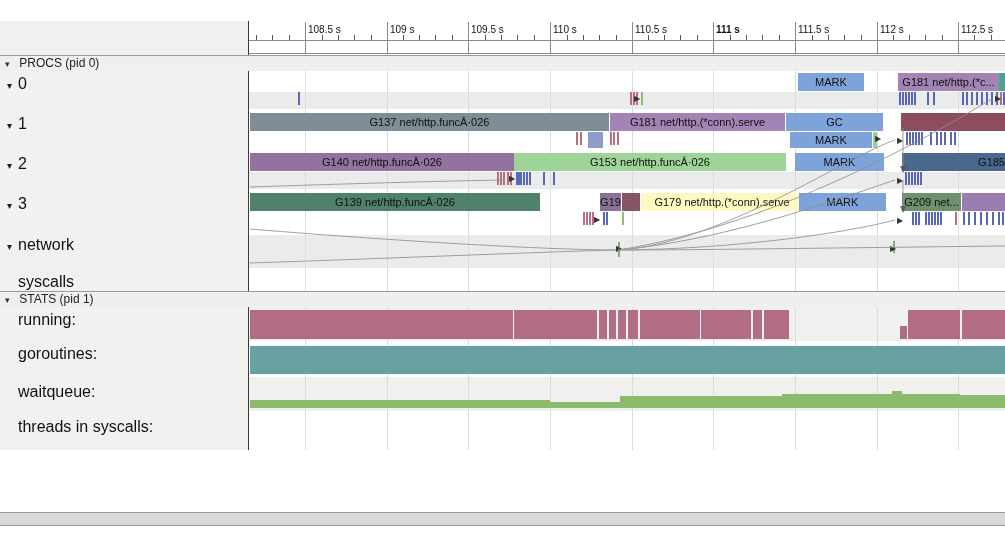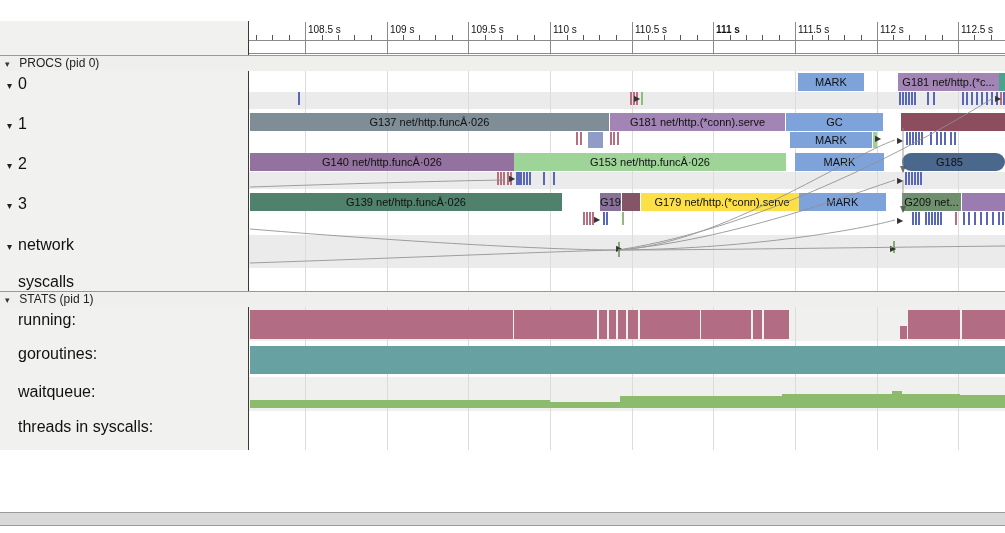--- a/index.html
+++ b/index.html
@@ -10,21 +10,21 @@
             font-size:15px;color:#000;line-height:20px;padding-left:8px;box-sizing:border-box;}
   .abs{position:absolute;}
   .hdr{position:absolute;left:0;width:1005px;height:15px;background:#efefed;
        border-top:1px solid #999;font-size:12px;color:#222;line-height:15px;}
   .hdr .tri{display:inline-block;width:11px;margin-left:5px;font-size:9px;color:#333;}
   .sidebar-label{position:absolute;left:0;width:247px;font-size:16px;color:#111;height:19px;line-height:19px;}
   .sidebar-label .tri{display:inline-block;width:10px;margin-left:7px;font-size:10px;color:#222;}
   .sidebar-label .lbl{position:absolute;left:18px;top:0;white-space:nowrap;}
   .span{position:absolute;height:18px;font-size:11px;color:#111;line-height:18px;
         text-align:center;overflow:hidden;white-space:nowrap;box-sizing:border-box;}
-  .span.right{text-align:center;padding-right:8px;border-radius:9px;}
+  .span.right{text-align:right;}
   .tick{position:absolute;width:2px;height:13px;}
   .grid{position:absolute;width:1px;background:#dcdcdc;}
   .majortick{position:absolute;width:1px;background:#8a8a8a;}
   .minortick{position:absolute;width:1px;height:5px;background:#555;}
   .rlabel{position:absolute;font-size:10px;color:#111;white-space:nowrap;}
   .hline{position:absolute;height:1px;background:#8a8a8a;}
   .flowarrow{position:absolute;font-size:8px;color:#333;line-height:8px;}
   .splitter{position:absolute;left:0;top:512px;width:1005px;height:12px;background:#d9d9d9;
             border-top:1px solid #9a9a9a;border-bottom:1px solid #9a9a9a;box-sizing:content-box;}
   svg.overlay{position:absolute;left:0;top:0;pointer-events:none;}
@@ -195,24 +195,24 @@
       <div class="tick" style="left: 526px; top: 172px; background: rgb(88, 104, 182);"></div>
       <div class="tick" style="left: 529px; top: 172px; background: rgb(88, 104, 182);"></div>
       <div class="tick" style="left: 543px; top: 172px; background: rgb(88, 104, 182);"></div>
       <div class="tick" style="left: 553px; top: 172px; background: rgb(88, 104, 182);"></div>
       <div class="tick" style="left: 905px; top: 172px; background: rgb(88, 104, 182);"></div>
       <div class="tick" style="left: 908px; top: 172px; background: rgb(88, 104, 182);"></div>
       <div class="tick" style="left: 911px; top: 172px; background: rgb(88, 104, 182);"></div>
       <div class="tick" style="left: 914px; top: 172px; background: rgb(88, 104, 182);"></div>
       <div class="tick" style="left: 917px; top: 172px; background: rgb(88, 104, 182);"></div>
       <div class="tick" style="left: 920px; top: 172px; background: rgb(88, 104, 182);"></div>
-      <div class="span" title="G139 net/http.funcÂ·026" style="left: 250px; top: 193px; width: 312px; background: rgb(79, 129, 108);">G139 net/http.funcÂ·026</div>
+      <div class="span" title="G139 net/http.funcÂ·026" style="left: 250px; top: 193px; width: 290px; background: rgb(79, 129, 108);">G139 net/http.funcÂ·026</div>
       <div class="span" title="G19" style="left: 600px; top: 193px; width: 21px; background: rgb(138, 113, 152);">G19</div>
       <div class="span" title="" style="left: 622px; top: 193px; width: 18px; background: rgb(132, 85, 102);"></div>
-      <div class="span" title="G179 net/http.(*conn).serve" style="left: 641px; top: 193px; width: 162px; background: #fde047;">G179 net/http.(*conn).serve</div>
+      <div class="span" title="G179 net/http.(*conn).serve" style="left: 641px; top: 193px; width: 162px; background: #fef9c3;">G179 net/http.(*conn).serve</div>
       <div class="span" title="MARK" style="left: 799px; top: 193px; width: 87px; background: rgb(126, 163, 218);">MARK</div>
       <div class="span" title="G209 net..." style="left: 902px; top: 193px; width: 59px; background: rgb(110, 144, 109);">G209 net...</div>
       <div class="span" title="" style="left: 962px; top: 193px; width: 43px; background: rgb(154, 124, 177);"></div>
       <div class="tick" style="left: 583px; top: 212px; background: rgb(183, 111, 127);"></div>
       <div class="tick" style="left: 586px; top: 212px; background: rgb(183, 111, 127);"></div>
       <div class="tick" style="left: 589px; top: 212px; background: rgb(183, 111, 127);"></div>
       <div class="tick" style="left: 592px; top: 212px; background: rgb(183, 111, 127);"></div>
       <div class="tick" style="left: 603px; top: 212px; background: rgb(88, 104, 182);"></div>
       <div class="tick" style="left: 606px; top: 212px; background: rgb(88, 104, 182);"></div>
       <div class="tick" style="left: 622px; top: 212px; background: rgb(143, 188, 120);"></div>

